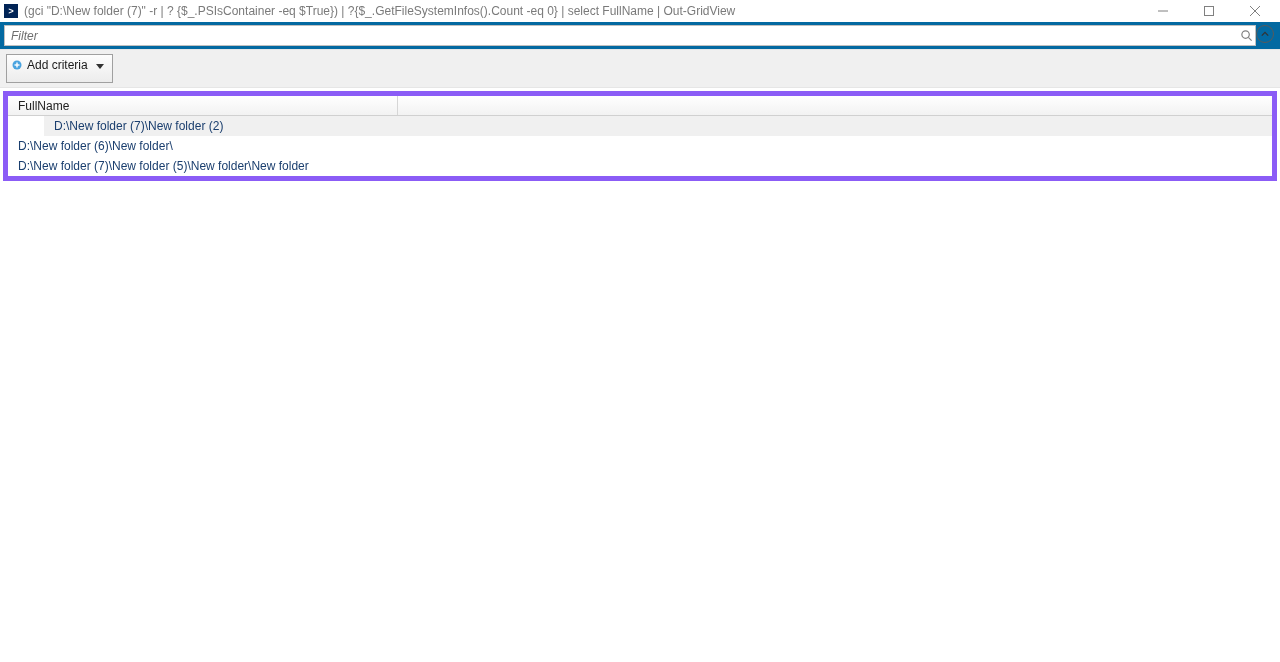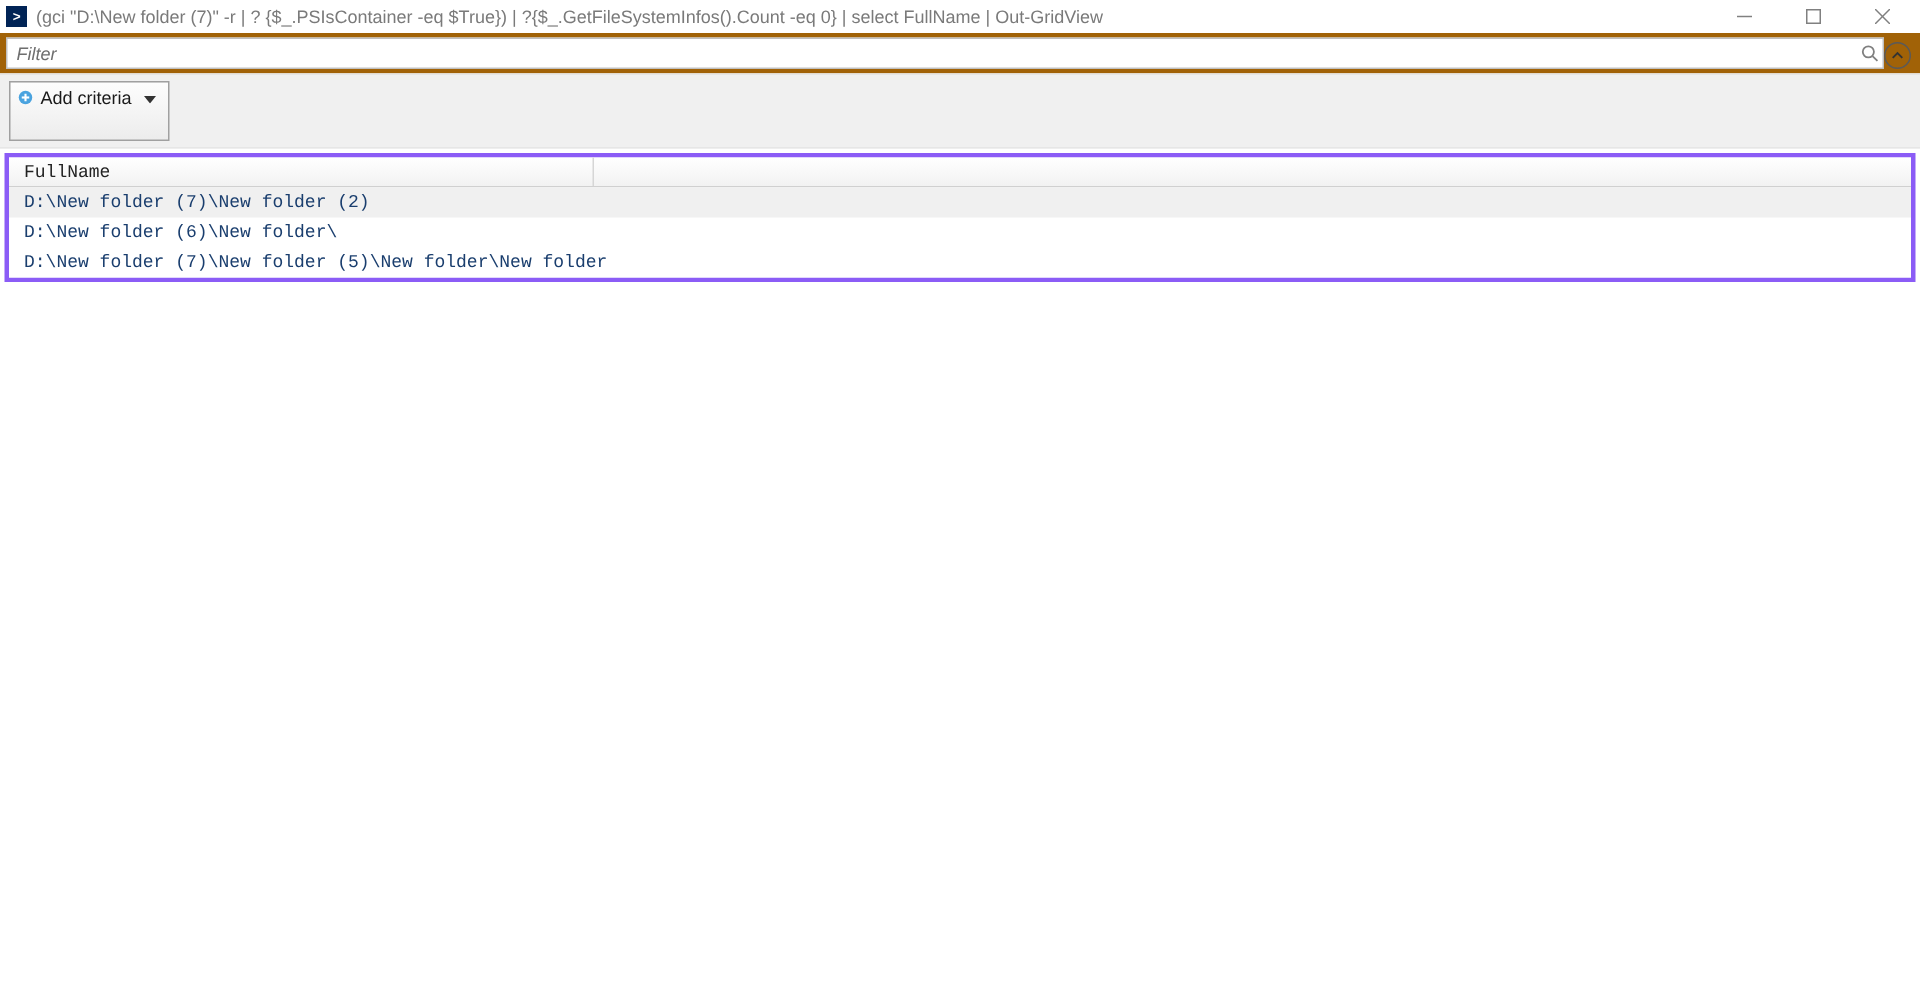--- a/index.html
+++ b/index.html
@@ -65,24 +65,24 @@
     width: 10px;
     height: 10px;
     stroke: #808080;
     fill: none;
     stroke-width: 1;
   }
 
   
   .filterbar {
     display: flex;
-    align-items: flex-end;
+    align-items: flex-start;
     padding: 3px 4px;
     gap: 0;
-    background: #a16207;
+    background: #0369a1;
   }
   .filter-input-wrap {
     flex: 1;
     position: relative;
     border: 1px solid #c0c0c0;
     height: 21px;
     background: #ffffff;
     display: flex;
     align-items: center;
   }
@@ -131,21 +131,21 @@
     background: #f0f0f0;
     border-top: 1px solid #e6e6e6;
     border-bottom: 1px solid #e6e6e6;
   }
   .add-criteria-btn {
     display: inline-flex;
     align-items: center;
     gap: 4px;
     background: linear-gradient(#fdfdfd, #ececec);
     border: 1px solid #a0a0a0;
-    padding: 3px 8px 21px 4px;
+    padding: 3px 8px 10px 4px;
     font-family: inherit;
     font-size: 12px;
     color: #1a1a1a;
     cursor: pointer;
   }
   .plus-icon {
     width: 12px;
     height: 12px;
     display: inline-flex;
     align-items: center;
@@ -160,22 +160,21 @@
     margin-left: 4px;
   }
   .dropdown-arrow svg {
     width: 8px;
     height: 5px;
   }
 
   
   .grid {
     margin: 3px;
-    border: 3px solid #8b5cf6;
-    font-family: Liberation Mono, monospace;
+    border: 5px solid #8b5cf6;
   }
   .grid-header {
     display: flex;
     background: linear-gradient(#ffffff, #f2f2f2);
     border-bottom: 1px solid #d0d0d0;
     height: 20px;
   }
   .grid-header-cell {
     padding: 2px 10px;
     font-size: 12px;
@@ -198,20 +197,21 @@
     height: 20px;
     display: flex;
     align-items: center;
     padding: 0 10px;
     font-size: 12px;
     color: #1a3e6e;
     cursor: default;
   }
   .grid-row.selected {
     background: #f0f0f0;
+    margin-left: 36px;
   }
 
 </style>
 </head>
 <body>
 
 <div class="titlebar">
   <div class="titlebar-icon">&gt;</div>
   <div class="titlebar-text">(gci "D:\New folder (7)" -r | ? {$_.PSIsContainer -eq $True}) | ?{$_.GetFileSystemInfos().Count -eq 0} | select FullName | Out-GridView</div>
   <div class="titlebar-controls">

